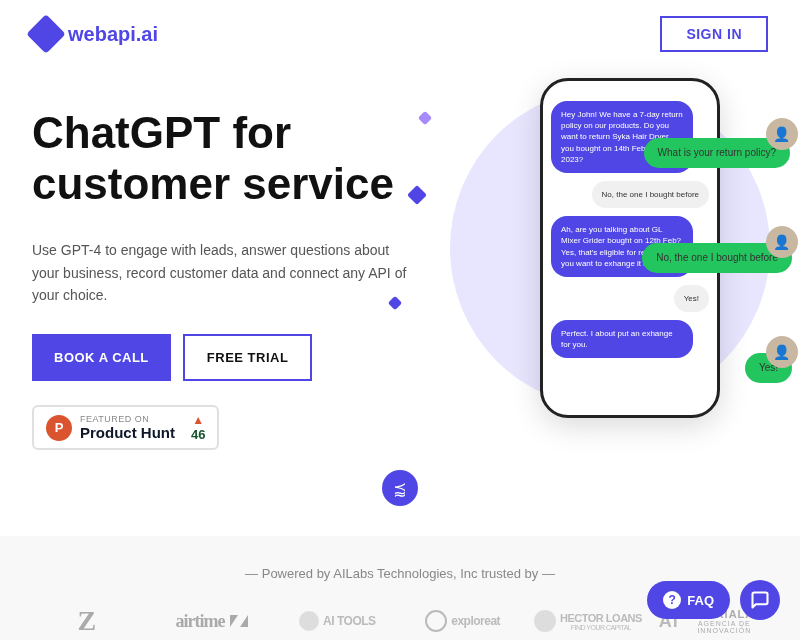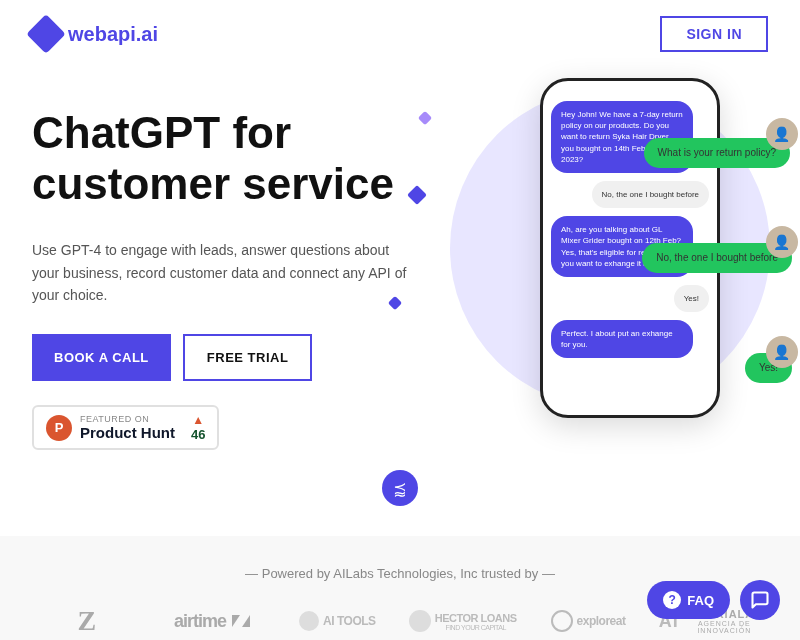--- a/index.html
+++ b/index.html
@@ -50,21 +50,21 @@
     
     .scroll-indicator { display: flex; justify-content: center; padding: 20px 0 30px; }
     .scroll-btn { width: 36px; height: 36px; background: #4f46e5; border-radius: 50%; display: flex; align-items: center; justify-content: center; cursor: pointer; color: #fff; font-size: 16px; border: none; }
 
     
     .trusted-section { background: #f8f8f8; padding: 30px 32px; }
     .trusted-label { text-align: center; color: #888; font-size: 13px; margin-bottom: 24px; }
     .logos-row { display: flex; align-items: center; justify-content: space-between; gap: 16px; }
     .logo-item { color: #aaa; font-size: 20px; font-weight: 700; letter-spacing: -0.5px; flex: 1; text-align: center; }
     .logo-item.z-logo { font-size: 28px; font-weight: 900; font-family: serif; }
-    .logo-item.airtime { display: flex; align-items: center; gap: 6px; justify-content: center; }
+    .logo-item.airtime { display: flex; align-items: center; gap: 6px; justify-content: center; font-family: Liberation Serif, serif; }
     .airtime-icon { display: flex; gap: 2px; }
     .airtime-triangle { width: 0; height: 0; border-style: solid; }
     .airtime-t1 { border-width: 12px 8px 0 0; border-color: #aaa transparent transparent transparent; }
     .airtime-t2 { border-width: 0 0 12px 8px; border-color: transparent transparent #aaa transparent; }
 
     
     .floating-buttons { position: fixed; bottom: 20px; right: 20px; display: flex; gap: 10px; align-items: center; z-index: 100; }
     .faq-btn { background: #4f46e5; color: #fff; border: none; border-radius: 20px; padding: 10px 16px; font-size: 13px; font-weight: 600; cursor: pointer; display: flex; align-items: center; gap: 6px; }
     .chat-btn { background: #4f46e5; color: #fff; border: none; width: 40px; height: 40px; border-radius: 50%; font-size: 18px; cursor: pointer; display: flex; align-items: center; justify-content: center; }
   </style>
@@ -145,30 +145,30 @@
       <span style="font-size:18px; color:#aaa; font-weight:600; letter-spacing:-1px;">airtime</span>
       <div class="airtime-icon">
         <div class="airtime-triangle airtime-t1"></div>
         <div class="airtime-triangle airtime-t2"></div>
       </div>
     </div>
     <div class="logo-item" style="font-size:12px; color:#bbb; font-weight:600; display:flex; align-items:center; gap:4px; justify-content:center;">
       <span style="width:20px; height:20px; background:#ddd; border-radius:50%; display:inline-block; flex-shrink:0;"></span>
       <span>AI TOOLS</span>
     </div>
+    <div class="logo-item" style="font-size:12px; color:#bbb; font-weight:600; display:flex; align-items:center; gap:4px; justify-content:center;">
+      <span style="width:22px; height:22px; border-radius:50%; border:2px solid #bbb; display:inline-block; flex-shrink:0;"></span>
+      <span>exploreat</span>
+    </div>
     <div class="logo-item" style="font-size:11px; color:#bbb; font-weight:700; display:flex; align-items:center; gap:4px; justify-content:center;">
       <span style="width:22px; height:22px; background:#ddd; border-radius:50%; display:inline-block; flex-shrink:0;"></span>
       <div>
           <div>HECTOR LOANS</div>
           <div style="font-size:7px; font-weight:400;">FIND YOUR CAPITAL</div>
         </div>
-    </div>
-    <div class="logo-item" style="font-size:12px; color:#bbb; font-weight:600; display:flex; align-items:center; gap:4px; justify-content:center;">
-      <span style="width:22px; height:22px; border-radius:50%; border:2px solid #bbb; display:inline-block; flex-shrink:0;"></span>
-      <span>exploreat</span>
     </div>
     <div class="logo-item" style="font-size:11px; color:#aaa; font-weight:700; letter-spacing:1px; display:flex; align-items:center; gap:2px; justify-content:center;">
       <span style="font-size:18px; font-weight:900; color:#bbb;">AI</span>
       <div>
           <div>IDEARIALAB</div>
           <div style="font-size:7px; font-weight:400;">AGENCIA DE INNOVACIÓN</div>
         </div>
     </div>
   </div>
 </section>

